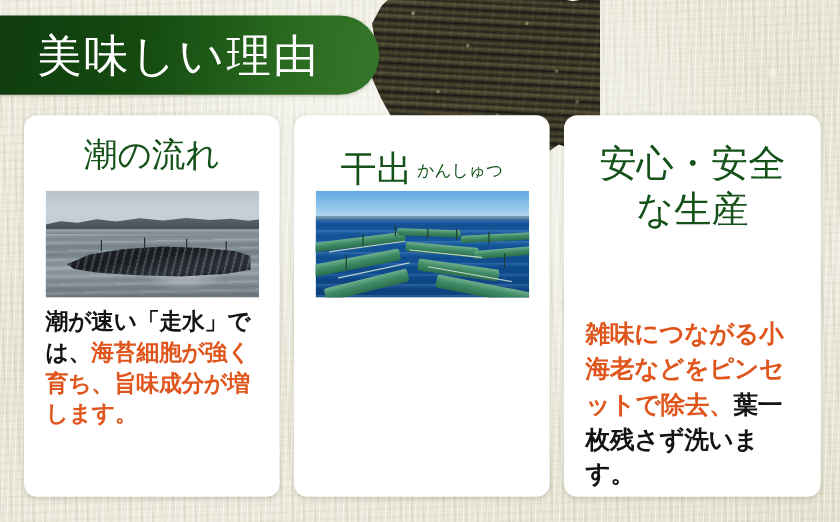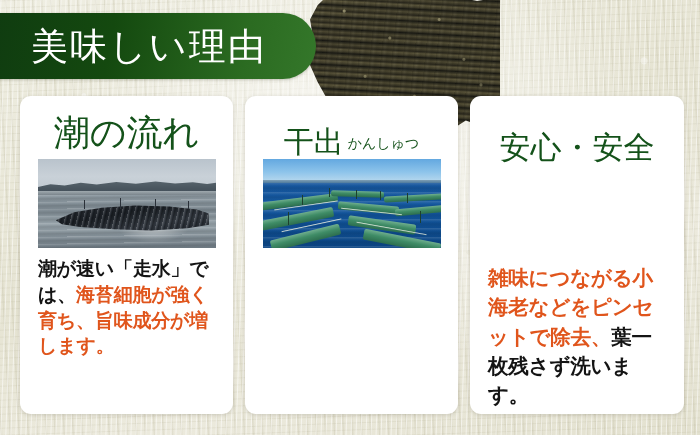--- a/index.html
+++ b/index.html
@@ -156,23 +156,23 @@
   #card-3 { left: 470px; top: 96px; width: 214px; height: 318px; }
 
   .card-title {
     color: #14521a;
     font-family: "DejaVu Serif", "Liberation Serif", serif;
     font-weight: 400;
     line-height: 1.12;
     text-align: center;
     white-space: nowrap;
   }
-  .t1 { font-size: 36px; padding-top: 17px; }
+  .t1 { font-size: 28px; padding-top: 17px; }
   .t2 { font-size: 30px; padding-top: 29px; }
-  .t3 { font-size: 31px; padding-top: 33px; line-height: 1.22; }
+  .t3 { font-size: 31px; padding-top: 23px; line-height: 1.22; }
   .t3 .line { display: block; }
   .furigana {
     font-size: 14px;
     letter-spacing: 0px;
     margin-left: 4px;
     vertical-align: 4px;
   }
 
   
   .photo {
@@ -354,20 +354,21 @@
       <div class="p2-post" style="left:81%;top:38%;height:11%"></div>
       <div class="p2-post" style="left:14%;top:60%;height:14%"></div>
       <div class="p2-post" style="left:88%;top:58%;height:14%"></div>
     </div>
 
   </div>
 
   <div class="card" id="card-3">
     <div class="card-title t3">
       <span class="line">安心・安全</span>
+      <span class="line">な生産</span>
     </div>
 
     <div class="card-body" id="body-3">
       <span class="hl">雑味につながる</span><span class="hl">小海老などをピ</span><span class="hl">ンセットで除去、</span><span class="plain">葉一枚残さず洗</span><span class="plain">います。</span>
     </div>
   </div>
 
 </div>
 
 </body></html>

